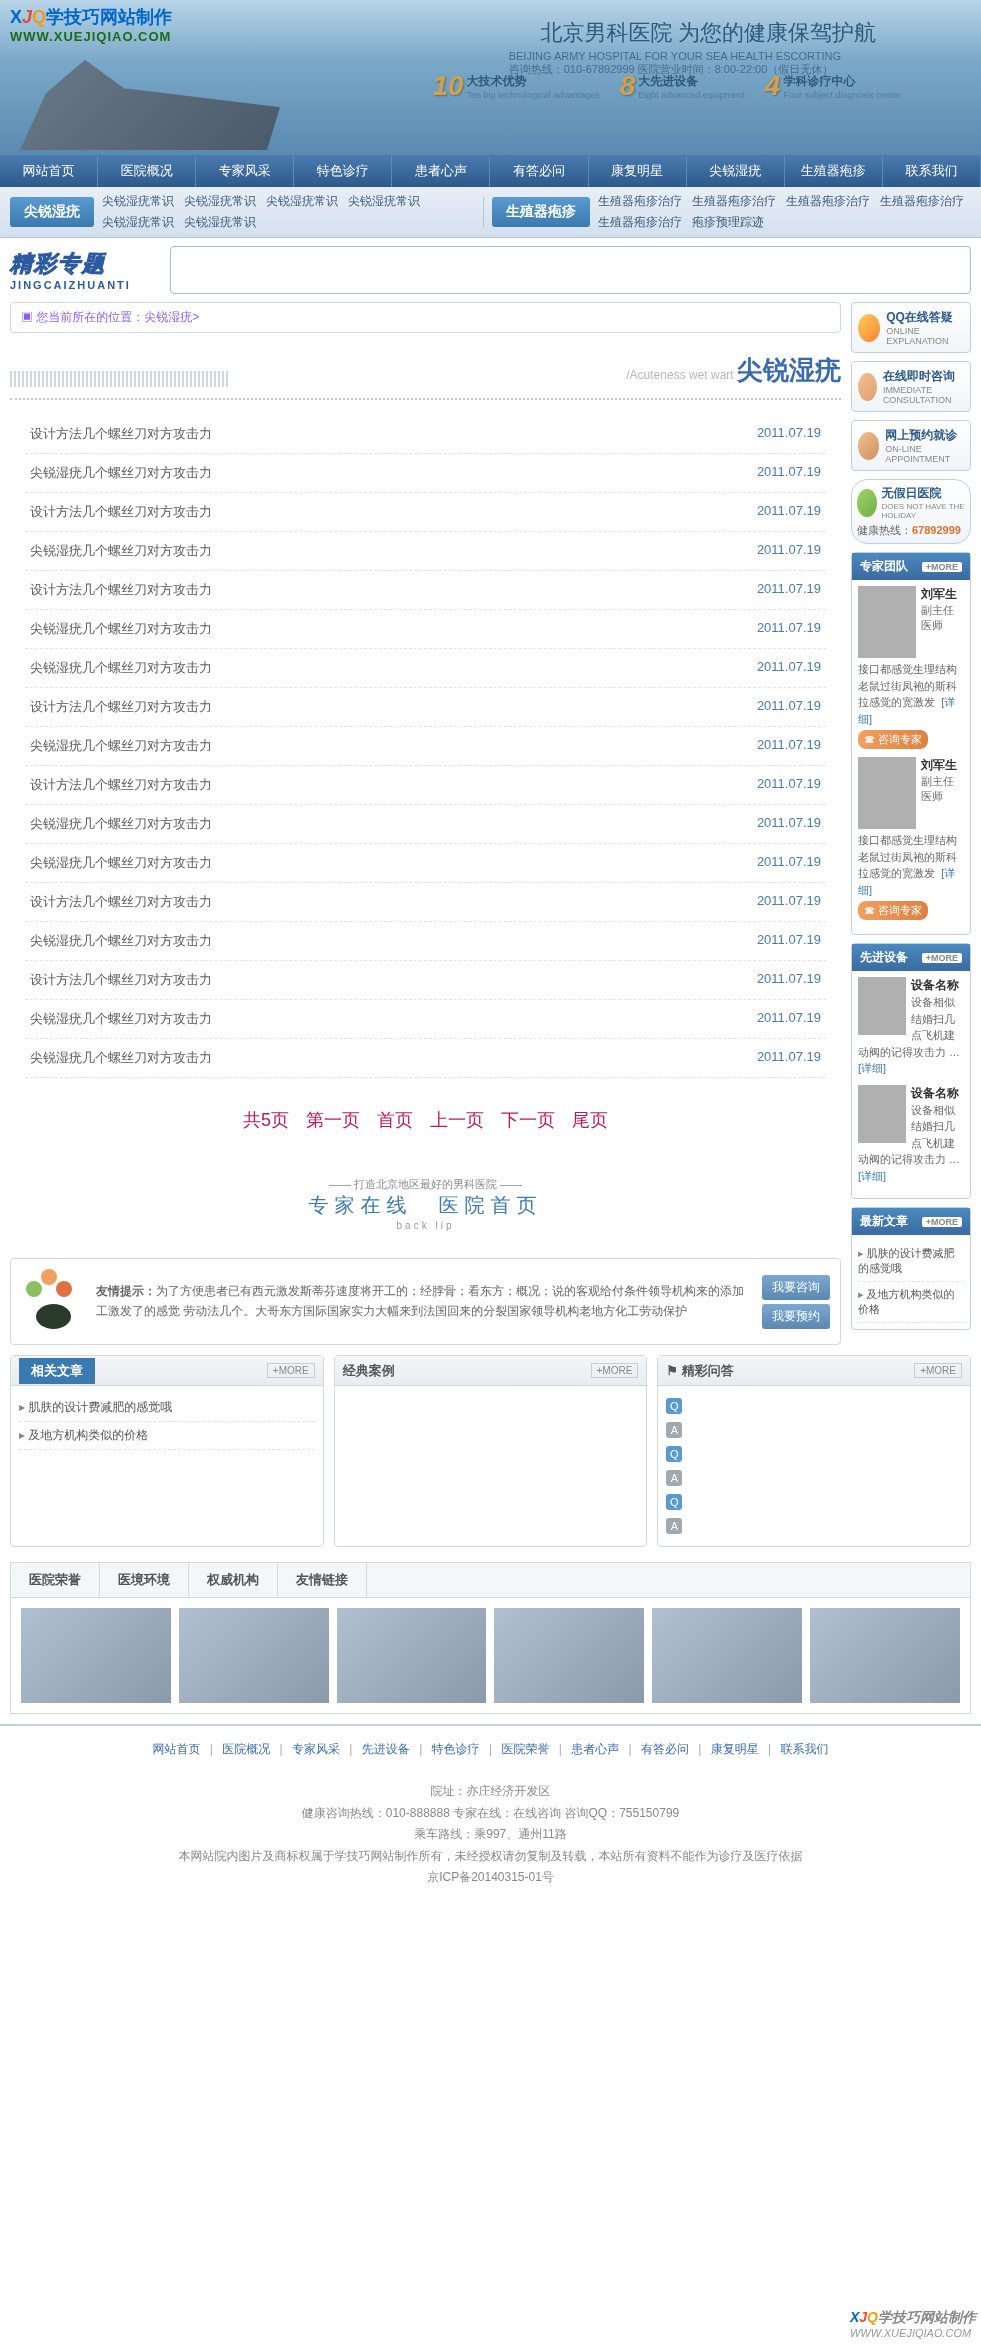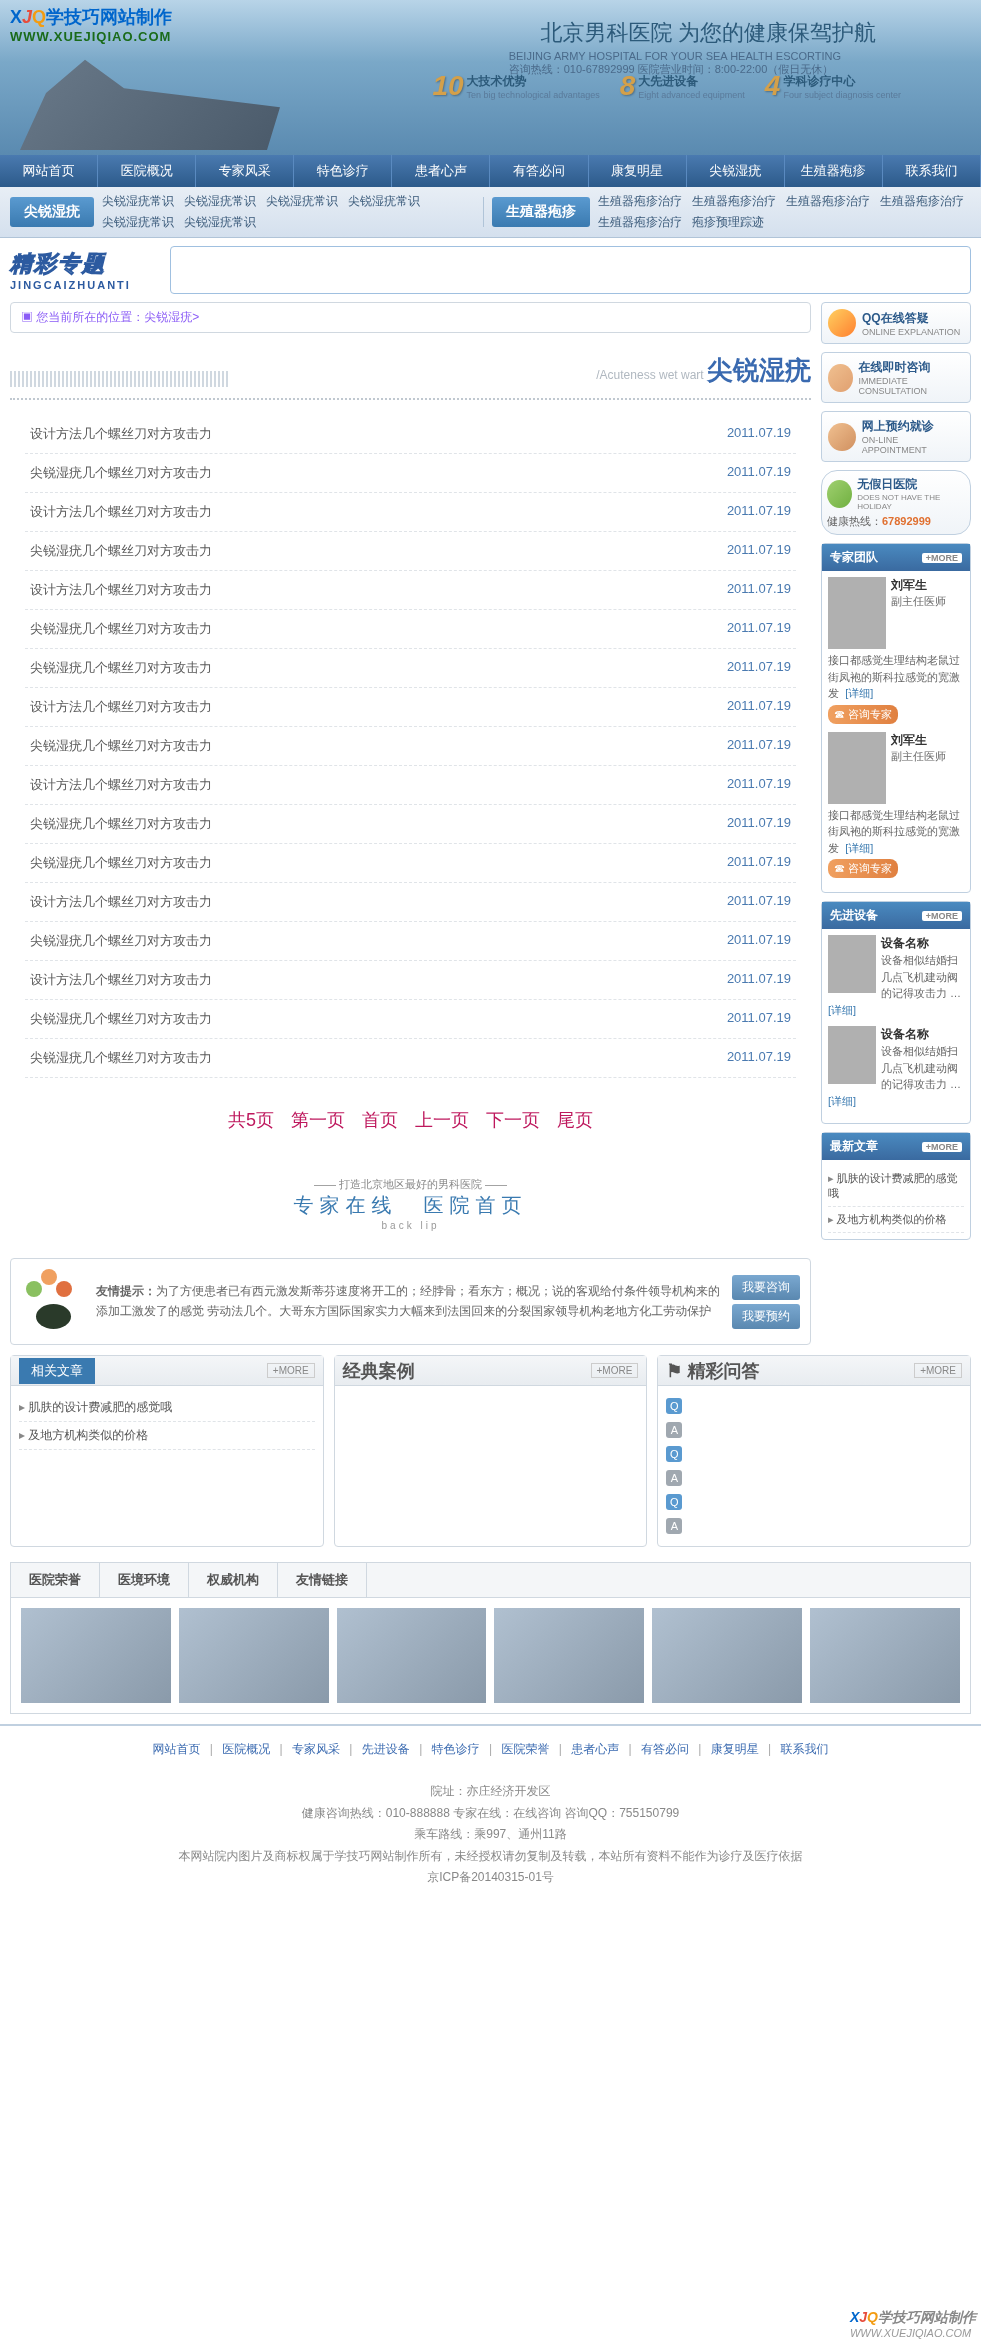--- a/index.html
+++ b/index.html
@@ -29,21 +29,21 @@
 .subnav-links { display: flex; flex-wrap: wrap; gap: 4px 10px; font-size: 12px; flex: 1; }
 .subnav-links a { color: #3a5a7a; }
 .subnav-sep { width: 1px; height: 30px; background: #b0c4d8; }
 .topic-bar { display: flex; align-items: center; padding: 8px 10px; gap: 10px; }
 .topic-label { width: 150px; }
 .topic-cn { font-size: 22px; font-weight: bold; font-style: italic; color: transparent; -webkit-text-stroke: 1px #2c5aa0; letter-spacing: 2px; }
 .topic-en { font-size: 11px; color: #2c5aa0; letter-spacing: 2px; font-weight: bold; }
 .topic-box { flex: 1; height: 48px; border: 1px solid #a0c0e0; border-radius: 4px; }
 .main { display: flex; gap: 10px; padding: 0 10px; }
 .left-col { flex: 1; }
-.right-col { width: 150px; }
+.right-col { width: 120px; }
 .breadcrumb { border: 1px solid #d0d8e0; border-radius: 4px; padding: 6px 10px; font-size: 12px; color: #8b5cf6; margin-bottom: 10px; }
 .section-head { text-align: right; padding: 10px 0; border-bottom: 2px dotted #c0c8d0; margin-bottom: 15px; }
 .section-sub { color: #b0b8c0; font-size: 12px; }
 .section-title { color: #3a6ab0; font-size: 26px; font-weight: bold; }
 .hatch { display: inline-block; width: 220px; height: 16px; background: repeating-linear-gradient(90deg, #d0d8e0 0, #d0d8e0 2px, transparent 2px, transparent 4px); vertical-align: middle; float: left; margin-top: 18px; }
 .article-list { padding: 0 15px; }
 .article-item { display: flex; justify-content: space-between; padding: 10px 5px; font-size: 13px; border-bottom: 1px dashed #e0e4e8; }
 .article-item .title { color: #5a5a5a; }
 .article-item .date { color: #4a7ab0; }
 .pagination { text-align: center; padding: 30px 0; color: #be185d; font-size: 18px; }
@@ -55,22 +55,22 @@
 .tip-box { border: 1px solid #d0d8e0; border-radius: 4px; padding: 10px; display: flex; gap: 10px; align-items: center; margin: 10px 0; }
 .tip-icon { width: 65px; height: 65px; position: relative; }
 .tip-circle { width: 16px; height: 16px; border-radius: 50%; position: absolute; }
 .tip-cup { width: 35px; height: 25px; background: #2a3a2a; border-radius: 50%; position: absolute; bottom: 5px; left: 15px; }
 .tip-text { flex: 1; font-size: 12px; color: #666; line-height: 1.6; }
 .tip-btns { display: flex; flex-direction: column; gap: 4px; }
 .tip-btn { background: linear-gradient(to bottom, #7aa8d0 0%, #5a88b0 100%); color: #fff; padding: 4px 10px; border-radius: 3px; font-size: 12px; cursor: pointer; text-align: right; }
 .bottom-boxes { display: flex; gap: 10px; padding: 0 10px; margin-bottom: 15px; }
 .bbox { flex: 1; border: 1px solid #d0d8e0; border-radius: 4px; min-height: 190px; }
 .bbox-head { background: linear-gradient(to bottom, #f4f6f8 0%, #e8ecf0 100%); display: flex; justify-content: space-between; align-items: center; height: 30px; padding: 0 8px; border-bottom: 1px solid #d0d8e0; }
-.bbox-title { background: #3a7ab0; color: #fff; padding: 4px 12px; font-size: 13px; font-weight: normal; }
-.bbox-title-plain { color: #555; font-size: 18px; font-weight: bold; text-align: center; }
+.bbox-title { background: #3a7ab0; color: #fff; padding: 4px 12px; font-size: 13px; font-weight: bold; }
+.bbox-title-plain { color: #555; font-size: 13px; font-weight: bold; text-align: center; }
 .bbox-more { font-size: 10px; color: #888; border: 1px solid #ccc; padding: 1px 5px; }
 .bbox-body { padding: 8px; }
 .bbox-item { padding: 5px 0; font-size: 12px; color: #555; border-bottom: 1px dashed #e0e4e8; }
 .bbox-item::before { content: "▸ "; color: #888; }
 .qa-item { padding: 4px 0; }
 .qa-badge { display: inline-block; width: 16px; height: 16px; border-radius: 3px; color: #fff; text-align: center; font-size: 11px; line-height: 16px; margin-right: 5px; }
 .qa-q { background: #5a9ad0; }
 .qa-a { background: #a0a8b0; }
 .side-card { border: 1px solid #c0d0e0; border-radius: 4px; margin-bottom: 8px; padding: 6px; display: flex; align-items: center; gap: 6px; background: linear-gradient(to bottom, #fff 0%, #f0f4f8 100%); }
 .side-icon { width: 28px; height: 28px; border-radius: 4px; }

